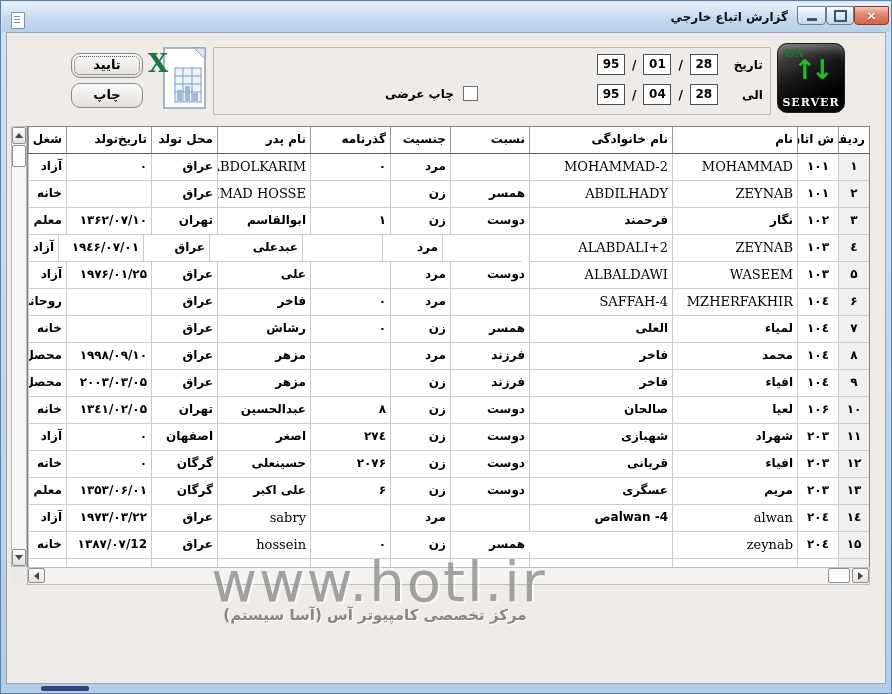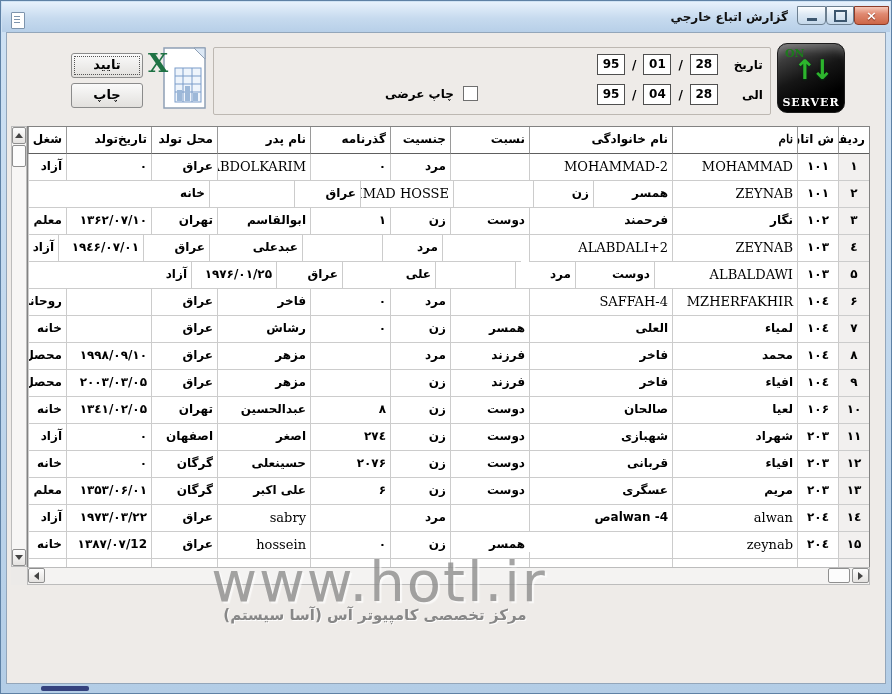--- a/index.html
+++ b/index.html
@@ -24,21 +24,21 @@
        border-color:#8c3c28;}
   .minbar{width:10px;height:3px;background:#3c566e;margin-top:7px;}
   .maxbox{width:9px;height:8px;border:2px solid #3c566e;background:transparent;}
   .closex{color:#fff;font-size:13px;font-weight:bold;line-height:13px;text-shadow:0 1px 1px #7e2d1a;}
   
   .client{position:absolute;left:5px;right:5px;top:31px;bottom:9px;background:#eeebe8;
        border:1px solid #93a6ba;box-sizing:border-box;}
   .baccent{position:absolute;left:40px;bottom:2px;width:48px;height:5px;background:#35427e;border-radius:2px;}
   
   .btn{position:absolute;left:70px;width:72px;height:25px;box-sizing:border-box;
-       background:linear-gradient(#fafafa,#e2e0dd);border:1px solid #8b8b8b;border-radius:3px;
+       background:linear-gradient(#fafafa,#e2e0dd);border:1px solid #8b8b8b;border-radius:9px;
        font-size:13px;font-weight:bold;text-align:center;line-height:22px;color:#000;}
   #btnConfirm{top:52px;outline:1px dotted #555;outline-offset:-4px;}
   #btnPrint{top:82px}
   .excel{position:absolute;left:146px;top:45px;width:60px;height:66px;}
   .gbox{position:absolute;left:212px;top:46px;width:556px;height:66px;border:1px solid #bdb8b2;
        border-radius:2px;}
   .chk{position:absolute;left:384px;top:85px;display:flex;align-items:center;gap:9px;
        font-size:12px;font-weight:bold;direction:ltr;}
   .chkbox{width:13px;height:13px;background:#fff;border:1px solid #6f6f6f;}
   .daterow{position:absolute;left:596px;display:flex;align-items:center;gap:7px;
@@ -164,21 +164,21 @@
   <div class="server">
     <span class="on">ON</span>
     <span class="arrows">↑↓</span>
     <span class="srv">SERVER</span>
   </div>
 
   <div id="grid">
       <div class="grow ghead">
         <div class="gc al-c rowno" style="width: 31px;">ردیف</div>
         <div class="gc al-c" style="width: 41px;">ش اتاق</div>
-        <div class="gc al-r" style="width: 125px; font-family: Liberation Serif, serif;">نام</div>
+        <div class="gc al-r" style="width: 125px;">نام</div>
         <div class="gc al-r" style="width: 143px;">نام خانوادگی</div>
         <div class="gc al-l" style="width: 79px;">نسبت</div>
         <div class="gc al-r" style="width: 60px;">جنسیت</div>
         <div class="gc al-r" style="width: 80px;">گذرنامه</div>
         <div class="gc al-r" style="width: 93px;">نام پدر</div>
         <div class="gc al-r" style="width: 66px;">محل تولد</div>
         <div class="gc al-r" style="width: 85px;">تاریخ‌تولد</div>
         <div class="gc al-r" style="flex: 1 1 0%;">شغل</div>
       </div>
       <div class="grow">
@@ -191,20 +191,21 @@
         <div class="gc al-r" style="width: 80px;">۰</div>
         <div class="gc al-r latin" style="width: 93px;">ABDOLKARIM</div>
         <div class="gc al-r" style="width: 66px;">عراق</div>
         <div class="gc al-r" style="width: 85px;">۰</div>
         <div class="gc al-r" style="flex: 1 1 0%;">آزاد</div>
       </div>
       <div class="grow">
         <div class="gc al-c rowno" style="width: 31px;">۲</div>
         <div class="gc al-c" style="width: 41px;">۱۰۱</div>
         <div class="gc al-r latin" style="width: 125px;">ZEYNAB</div>
+        <div class="gc al-r latin" style="width: 143px;">ABDILHADY</div>
         <div class="gc al-l" style="width: 79px;">همسر</div>
         <div class="gc al-r" style="width: 60px;">زن</div>
         <div class="gc al-r" style="width: 80px;"></div>
         <div class="gc al-r latin" style="width: 93px;">MMAD HOSSE</div>
         <div class="gc al-r" style="width: 66px;">عراق</div>
         <div class="gc al-r" style="width: 85px;"></div>
         <div class="gc al-r" style="flex: 1 1 0%;">خانه</div>
       </div>
       <div class="grow">
         <div class="gc al-c rowno" style="width: 31px;">۳</div>
@@ -228,20 +229,21 @@
         <div class="gc al-r" style="width: 60px;">مرد</div>
         <div class="gc al-r" style="width: 80px;"></div>
         <div class="gc al-r" style="width: 93px;">عبدعلی</div>
         <div class="gc al-r" style="width: 66px;">عراق</div>
         <div class="gc al-r" style="width: 85px;">۱۹٤۶/۰۷/۰۱</div>
         <div class="gc al-r" style="flex: 1 1 0%;">آزاد</div>
       </div>
       <div class="grow">
         <div class="gc al-c rowno" style="width: 31px;">۵</div>
         <div class="gc al-c" style="width: 41px;">۱۰۳</div>
+        <div class="gc al-r latin" style="width: 125px;">WASEEM</div>
         <div class="gc al-r latin" style="width: 143px;">ALBALDAWI</div>
         <div class="gc al-l" style="width: 79px;">دوست</div>
         <div class="gc al-r" style="width: 60px;">مرد</div>
         <div class="gc al-r" style="width: 80px;"></div>
         <div class="gc al-r" style="width: 93px;">علی</div>
         <div class="gc al-r" style="width: 66px;">عراق</div>
         <div class="gc al-r" style="width: 85px;">۱۹۷۶/۰۱/۲۵</div>
         <div class="gc al-r" style="flex: 1 1 0%;">آزاد</div>
       </div>
       <div class="grow">

